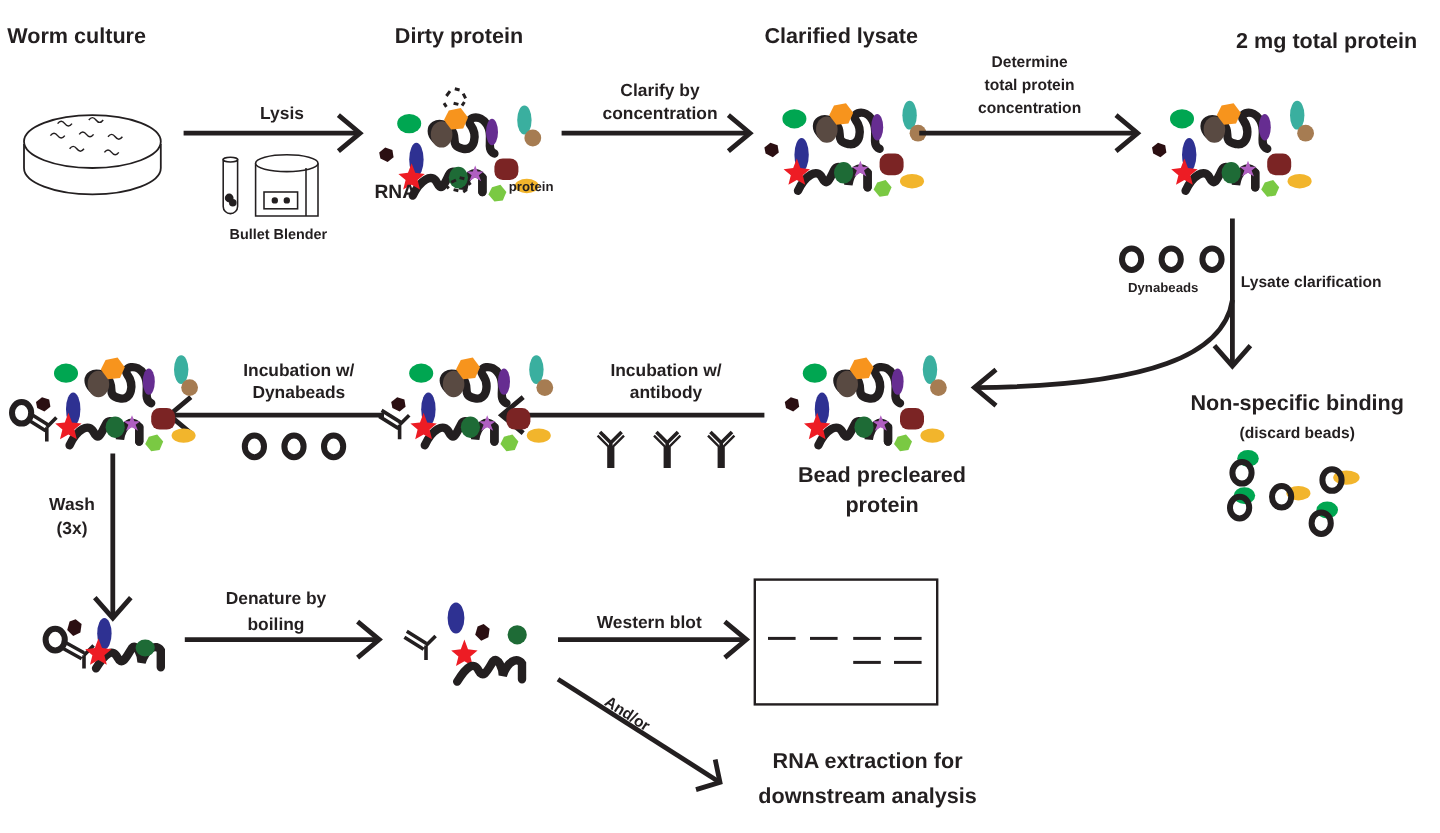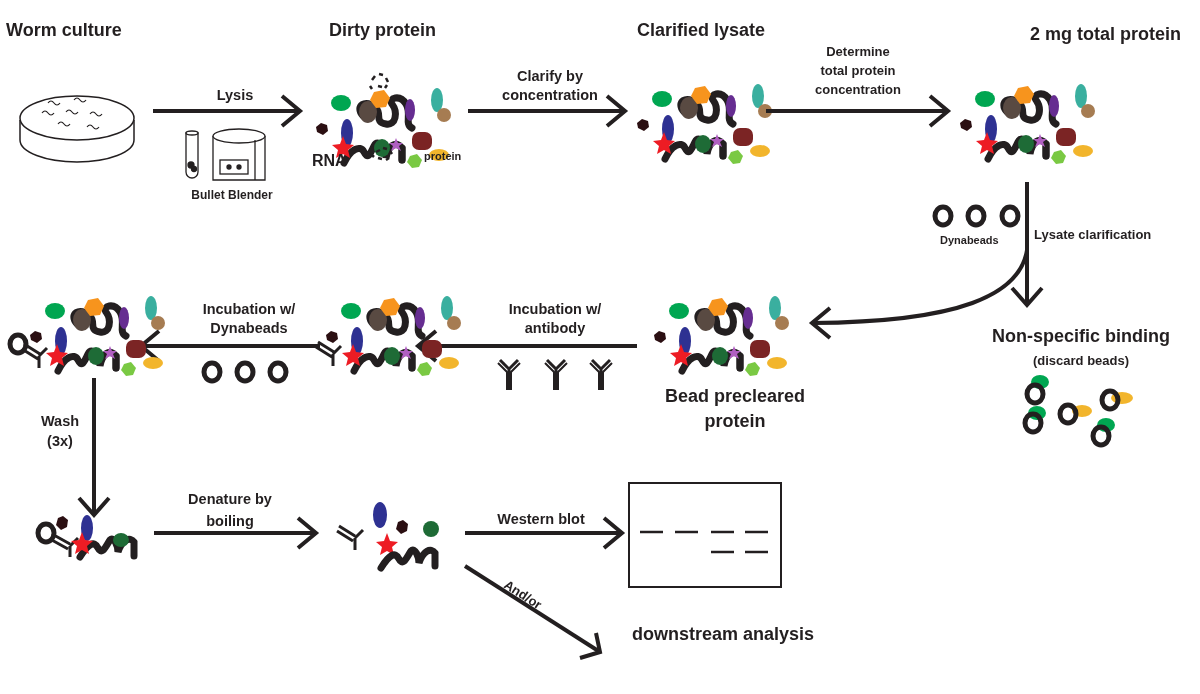--- a/index.html
+++ b/index.html
@@ -262,14 +262,15 @@
 
 <div class="lbl h2" style="left:160px;top:488px;width:140px;line-height:22px;">
   <div>Denature by</div>
   <div>boiling</div>
 </div>
 
 <div class="lbl h2" style="left:476px;top:510px;width:130px;">Western blot</div>
 <div class="lbl h3" style="left:510px;top:576px;transform:rotate(33deg);transform-origin:left top;">And/or</div>
 
 <div class="lbl h1" style="left:603px;top:620px;width:240px;line-height:29px;">
+  <div>RNA extraction for</div>
   <div>downstream analysis</div>
 </div>
 
 </body></html>

